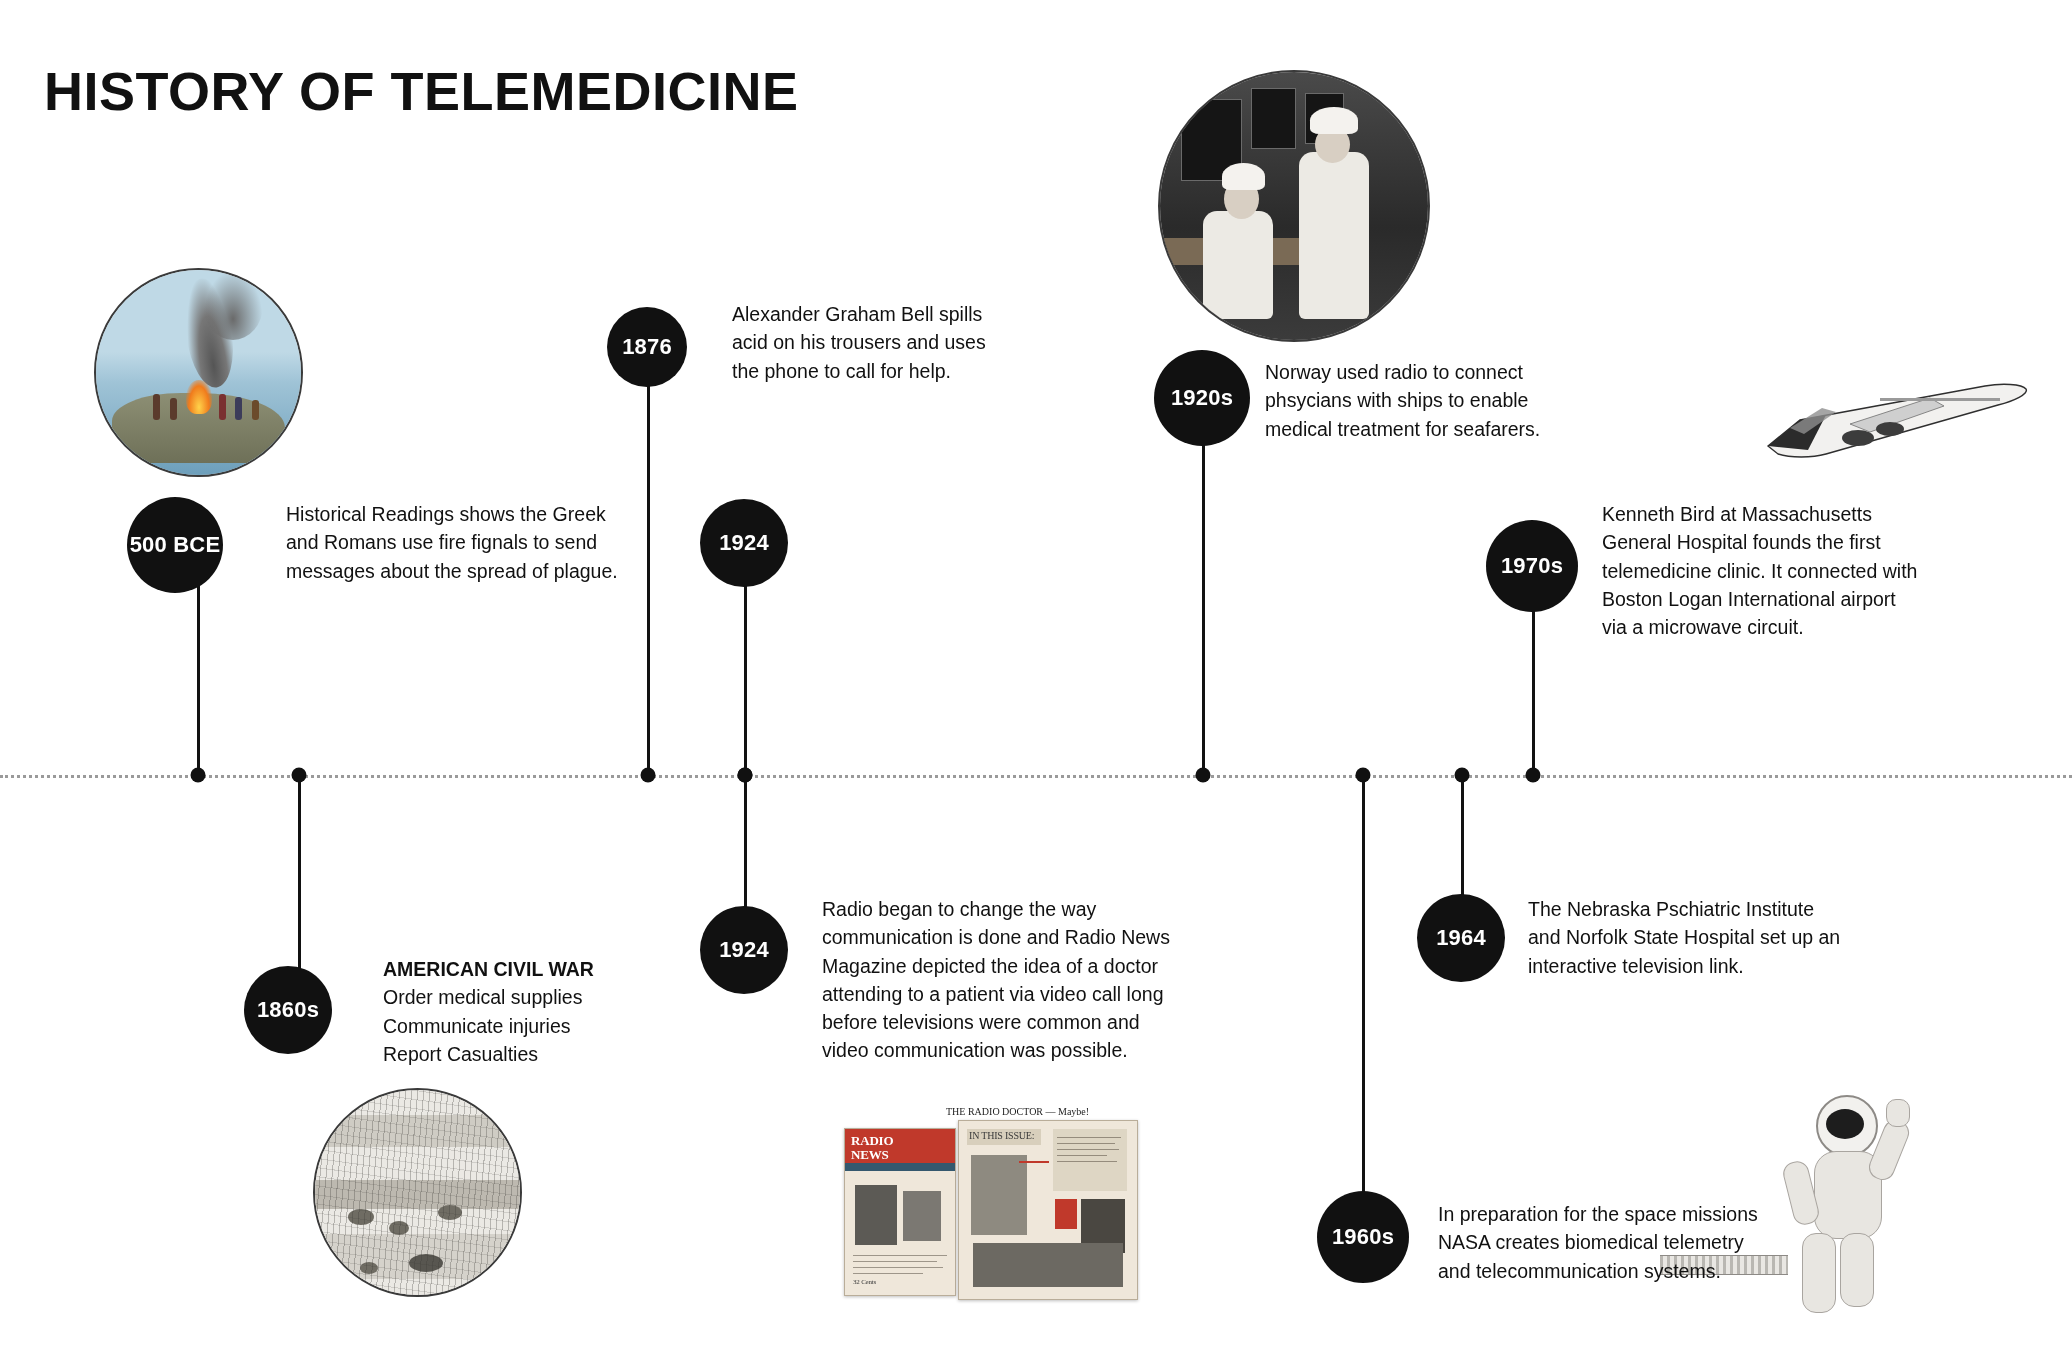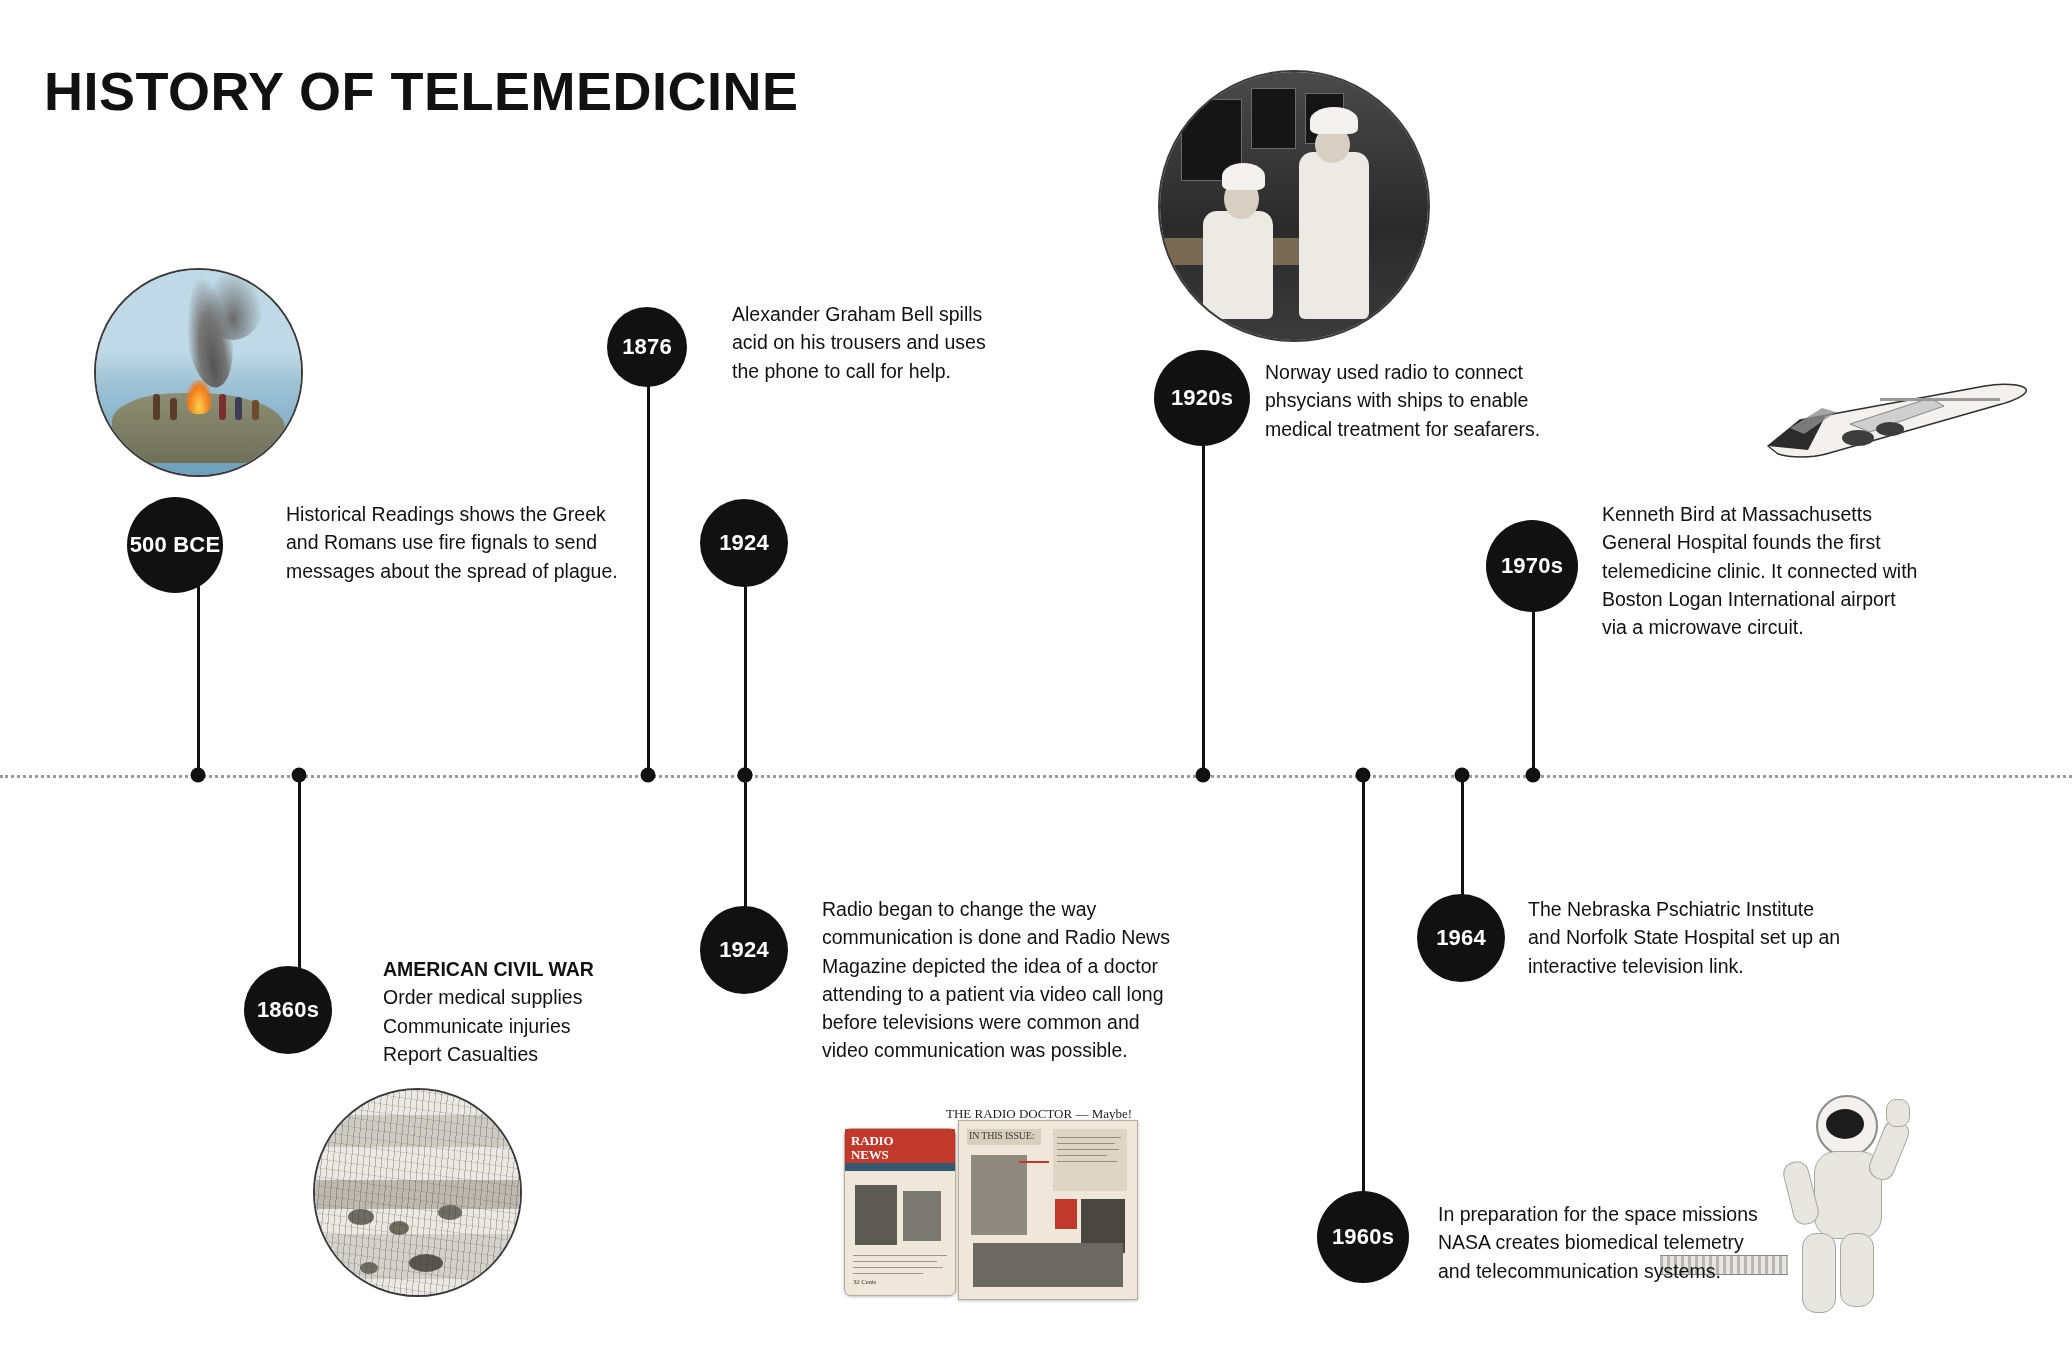--- a/index.html
+++ b/index.html
@@ -348,23 +348,23 @@
     <path d="M38 78 L70 52 L255 18 C272 15 292 16 296 21 C299 26 284 33 268 37 L96 86 C82 90 60 90 48 86 Z" fill="#f2f1ef" stroke="#2f2f2f" stroke-width="1.4"></path>
     <path d="M38 78 L70 52 L96 47 L78 82 Z" fill="#2b2b2b"></path>
     <path d="M120 56 L200 30 L214 38 L140 64 Z" fill="#cfcfcf" stroke="#6e6e6e" stroke-width="0.8"></path>
     <ellipse cx="128" cy="70" rx="16" ry="8" fill="#3c3c3c"></ellipse>
     <ellipse cx="160" cy="61" rx="14" ry="7" fill="#3c3c3c"></ellipse>
     <path d="M60 60 L92 40 L106 44 L74 66 Z" fill="#8f8f8f" opacity="0.8"></path>
     <rect x="150" y="30" width="120" height="3" fill="#9a9a9a"></rect>
   </svg>
 
   <div class="magazine" style="left:830px; top:1120px; width:320px; height:190px;">
-    <div class="mag-cap" style="left:116px; top:-14px; font-size:13px;">THE RADIO DOCTOR — Maybe!</div>
-
-    <div class="mag-page" style="left:14px; top:8px; width:110px; height:166px;border-radius:7px;">
+    <div class="mag-cap" style="left:116px; top:-14px; font-size:10px;">THE RADIO DOCTOR — Maybe!</div>
+
+    <div class="mag-page" style="left:14px; top:8px; width:110px; height:166px;">
       <div class="mag-red" style="left:0; top:0; width:100%; height:34px;"></div>
       <div class="mag-txt" style="left:6px; top:5px; font-size:13px; color:#fff; font-weight:700;">RADIO</div>
       <div class="mag-txt" style="left:6px; top:19px; font-size:13px; color:#fff; font-weight:700;">NEWS</div>
       <div class="mag-blue" style="left:0; top:34px; width:100%; height:8px;"></div>
       <div class="mag-dark" style="left:10px; top:56px; width:42px; height:60px; background:#5c5a55;"></div>
       <div class="mag-dark" style="left:58px; top:62px; width:38px; height:50px; background:#7b7872;"></div>
       <div class="mag-line" style="left:8px; top:126px; width:94px;"></div>
       <div class="mag-line" style="left:8px; top:132px; width:84px;"></div>
       <div class="mag-line" style="left:8px; top:138px; width:90px;"></div>
       <div class="mag-line" style="left:8px; top:144px; width:70px;"></div>

